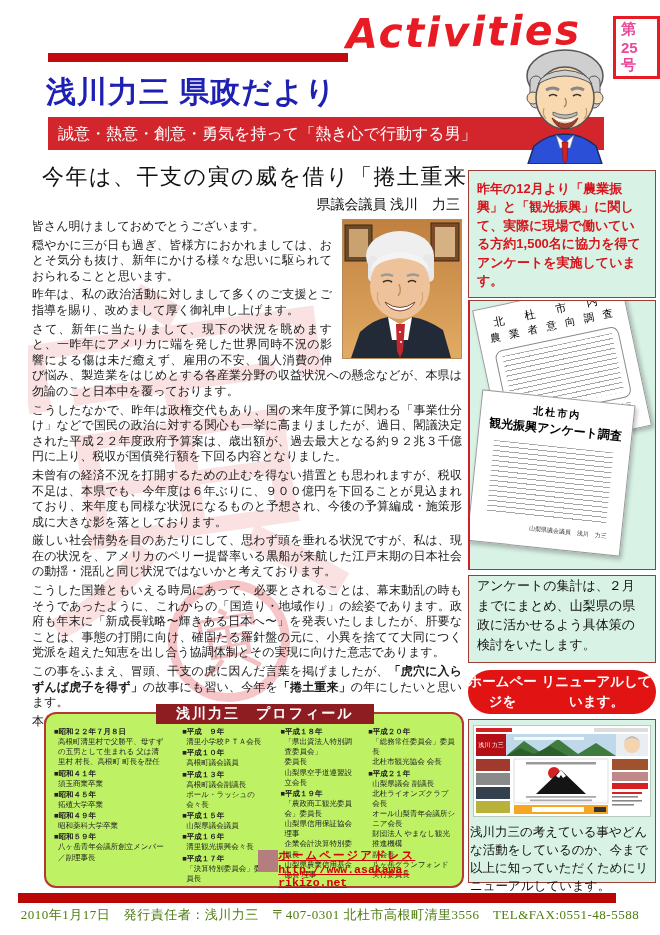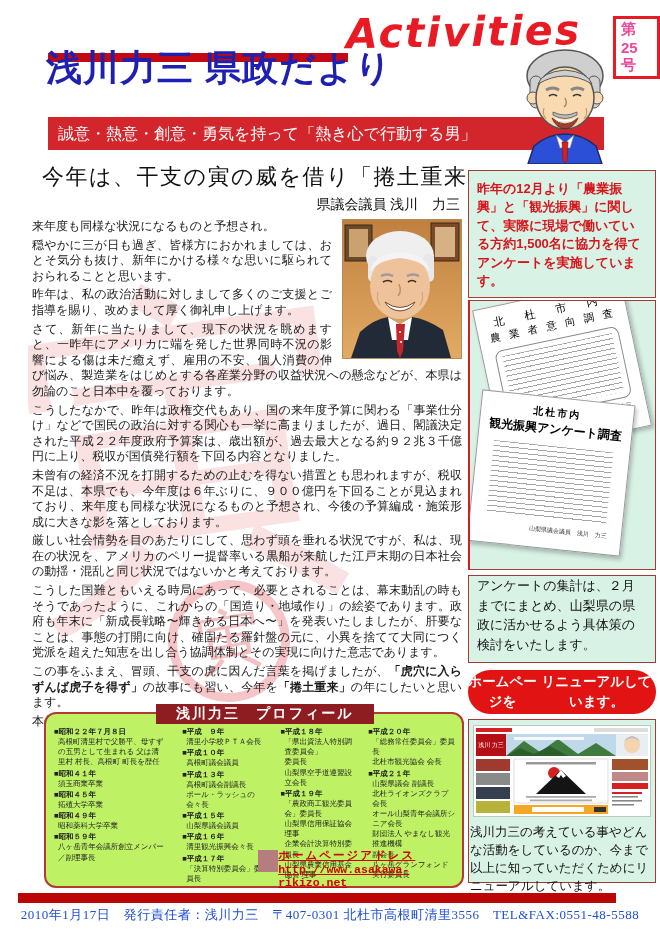--- a/index.html
+++ b/index.html
@@ -5,21 +5,21 @@
   html,body{margin:0;padding:0;background:#ffffff;}
   body{width:660px;height:935px;font-family:"Liberation Sans",sans-serif;}
   .page{position:relative;width:660px;height:935px;background:#fff;overflow:hidden;}
 
   
   .hdr-bar{position:absolute;left:48px;top:53px;width:300px;height:9px;background:#c30a12;}
   .activities{position:absolute;left:346px;top:8px;width:250px;font-size:41px;font-weight:bold;font-style:italic;
     color:#e81b24;letter-spacing:2px;transform:rotate(-1deg);font-family:"DejaVu Sans",sans-serif;}
   .issue-badge{position:absolute;left:592px;top:16px;border:3px solid #e81b24;background:#fff;color:#ec4899;
     font-weight:bold;font-size:15px;padding:1px 5px;margin-left:21px;}
-  .main-title{position:absolute;left:46px;top:44px;width:520px;font-size:36px;font-weight:900;color:#1d20b2;
+  .main-title{position:absolute;left:46px;top:72px;width:520px;font-size:30px;font-weight:900;color:#1d20b2;
     letter-spacing:1px;white-space:nowrap;}
   .slogan{position:absolute;left:48px;top:117px;width:556px;height:33px;background:#d3262c;color:#fff;
     font-weight:normal;font-size:16px;line-height:33px;padding-left:10px;box-sizing:border-box;white-space:nowrap;}
   .caricature{position:absolute;left:522px;top:46px;width:86px;height:118px;z-index:5;}
 
   
   .headline{position:absolute;left:42px;top:162px;width:430px;font-family:"Liberation Serif",serif;
     font-size:22px;letter-spacing:1.5px;color:#111;white-space:nowrap;z-index:2;}
   .byline{position:absolute;left:40px;top:196px;width:420px;text-align:right;font-family:"Liberation Serif",serif;
     font-size:14px;color:#111;z-index:2;}
@@ -77,21 +77,21 @@
   .sb-result{height:88px;margin-top:5px;padding:0 8px;color:#111;font-size:13px;line-height:1.5;font-weight:500;}
   .sb-btn{margin-top:7px;height:44px;background:#e21313;border-radius:22px;color:#fff;font-weight:bold;
     font-size:13.5px;line-height:1.45;display:flex;flex-direction:row;align-items:center;justify-content:center;text-align:center;}
   .sb-site{height:164px;margin-top:5px;padding:5px 1px;}
   .site-thumb{display:block;width:176px;height:90px;margin:0 auto;border:1px solid #b9c9bf;background:#fff;}
   .sb-note{margin-top:6px;color:#111;font-size:12.5px;line-height:1.45;}
 
   
   .footer-bar{position:absolute;left:18px;top:893px;width:598px;height:10px;background:#bb0606;}
   .footer-text{position:absolute;left:0;top:906px;width:660px;text-align:center;font-family:"Liberation Serif",serif;
-    font-size:13px;color:#1d4ed8;letter-spacing:0.5px;}
+    font-size:13px;color:#4d7c0f;letter-spacing:0.5px;}
 </style>
 </head>
 <body>
 
 <div class="page">
 
   <div class="hdr-bar"></div>
   <div class="activities">Activities</div>
   <div class="issue-badge">第25号</div>
   <div class="main-title">浅川力三 県政だより</div>
@@ -158,21 +158,21 @@
         <path d="M35,72 Q33,79 37,85" stroke="#d3a476" stroke-width="1.2" fill="none"></path>
         <path d="M79,72 Q81,79 77,85" stroke="#d3a476" stroke-width="1.2" fill="none"></path>
         <path d="M8,138 L17,112 Q31,99 45,97 L57,104 L69,97 Q84,99 100,110 L108,138 Z" fill="#222a38"></path>
         <path d="M45,97 L57,104 L69,97 L65,120 L49,120 Z" fill="#ffffff"></path>
         <path d="M53,104 L62,104 L60,131 L57,138 L54,131 Z" fill="#c1272d"></path>
         <circle cx="57" cy="112" r="1.1" fill="#fff"></circle>
           <circle cx="58" cy="122" r="1.1" fill="#fff"></circle>
       </svg>
     </div>
     <div id="paras">
-        <p>来年度も同様な状況になるものと予想され。</p>
+        <p>皆さん明けましておめでとうございます。</p>
         <p>穏やかに三が日も過ぎ、皆様方におかれましては、おとそ気分も抜け、新年にかける様々な思いに駆られておられることと思います。</p>
         <p>昨年は、私の政治活動に対しまして多くのご支援とご指導を賜り、改めまして厚く御礼申し上げます。</p>
         <p>さて、新年に当たりまして、現下の状況を眺めますと、一昨年にアメリカに端を発した世界同時不況の影響による傷は未だ癒えず、雇用の不安、個人消費の伸び悩み、製造業をはじめとする各産業分野の収益状況への懸念などが、本県は勿論のこと日本中を覆っております。</p>
         <p>こうしたなかで、昨年は政権交代もあり、国の来年度予算に関わる「事業仕分け」などで国民の政治に対する関心も一挙に高まりましたが、過日、閣議決定された平成２２年度政府予算案は、歳出額が、過去最大となる約９２兆３千億円に上り、税収が国債発行額を下回る内容となりました。</p>
         <p>未曾有の経済不況を打開するための止むを得ない措置とも思われますが、税収不足は、本県でも、今年度は６年ぶりに、９００億円を下回ることが見込まれており、来年度も同様な状況になるものと予想され、今後の予算編成・施策形成に大きな影を落としております。</p>
         <p>厳しい社会情勢を目のあたりにして、思わず頭を垂れる状況ですが、私は、現在の状況を、アメリカのペリー提督率いる黒船が来航した江戸末期の日本社会の動揺・混乱と同じ状況ではないかと考えております。</p>
         <p>こうした国難ともいえる時局にあって、必要とされることは、幕末動乱の時もそうであったように、これからの「国造り・地域作り」の絵姿であります。政府も年末に「新成長戦略〜輝きある日本へ〜」を発表いたしましたが、肝要なことは、事態の打開に向け、確固たる羅針盤の元に、小異を捨てて大同につく党派を超えた知恵を出し合う協調体制とその実現に向けた意志であります。</p>
       </div>
     <p><span>この事をふまえ、冒頭、干支の虎に因んだ言葉を掲げましたが、</span><span class="bold">「虎穴に入らずんば虎子を得ず」</span><span>の故事にも習い、今年を</span><span class="bold">「捲土重来」</span><span>の年にしたいと思います。</span></p>
     <p>本年もよろしくお願いします。</p>

